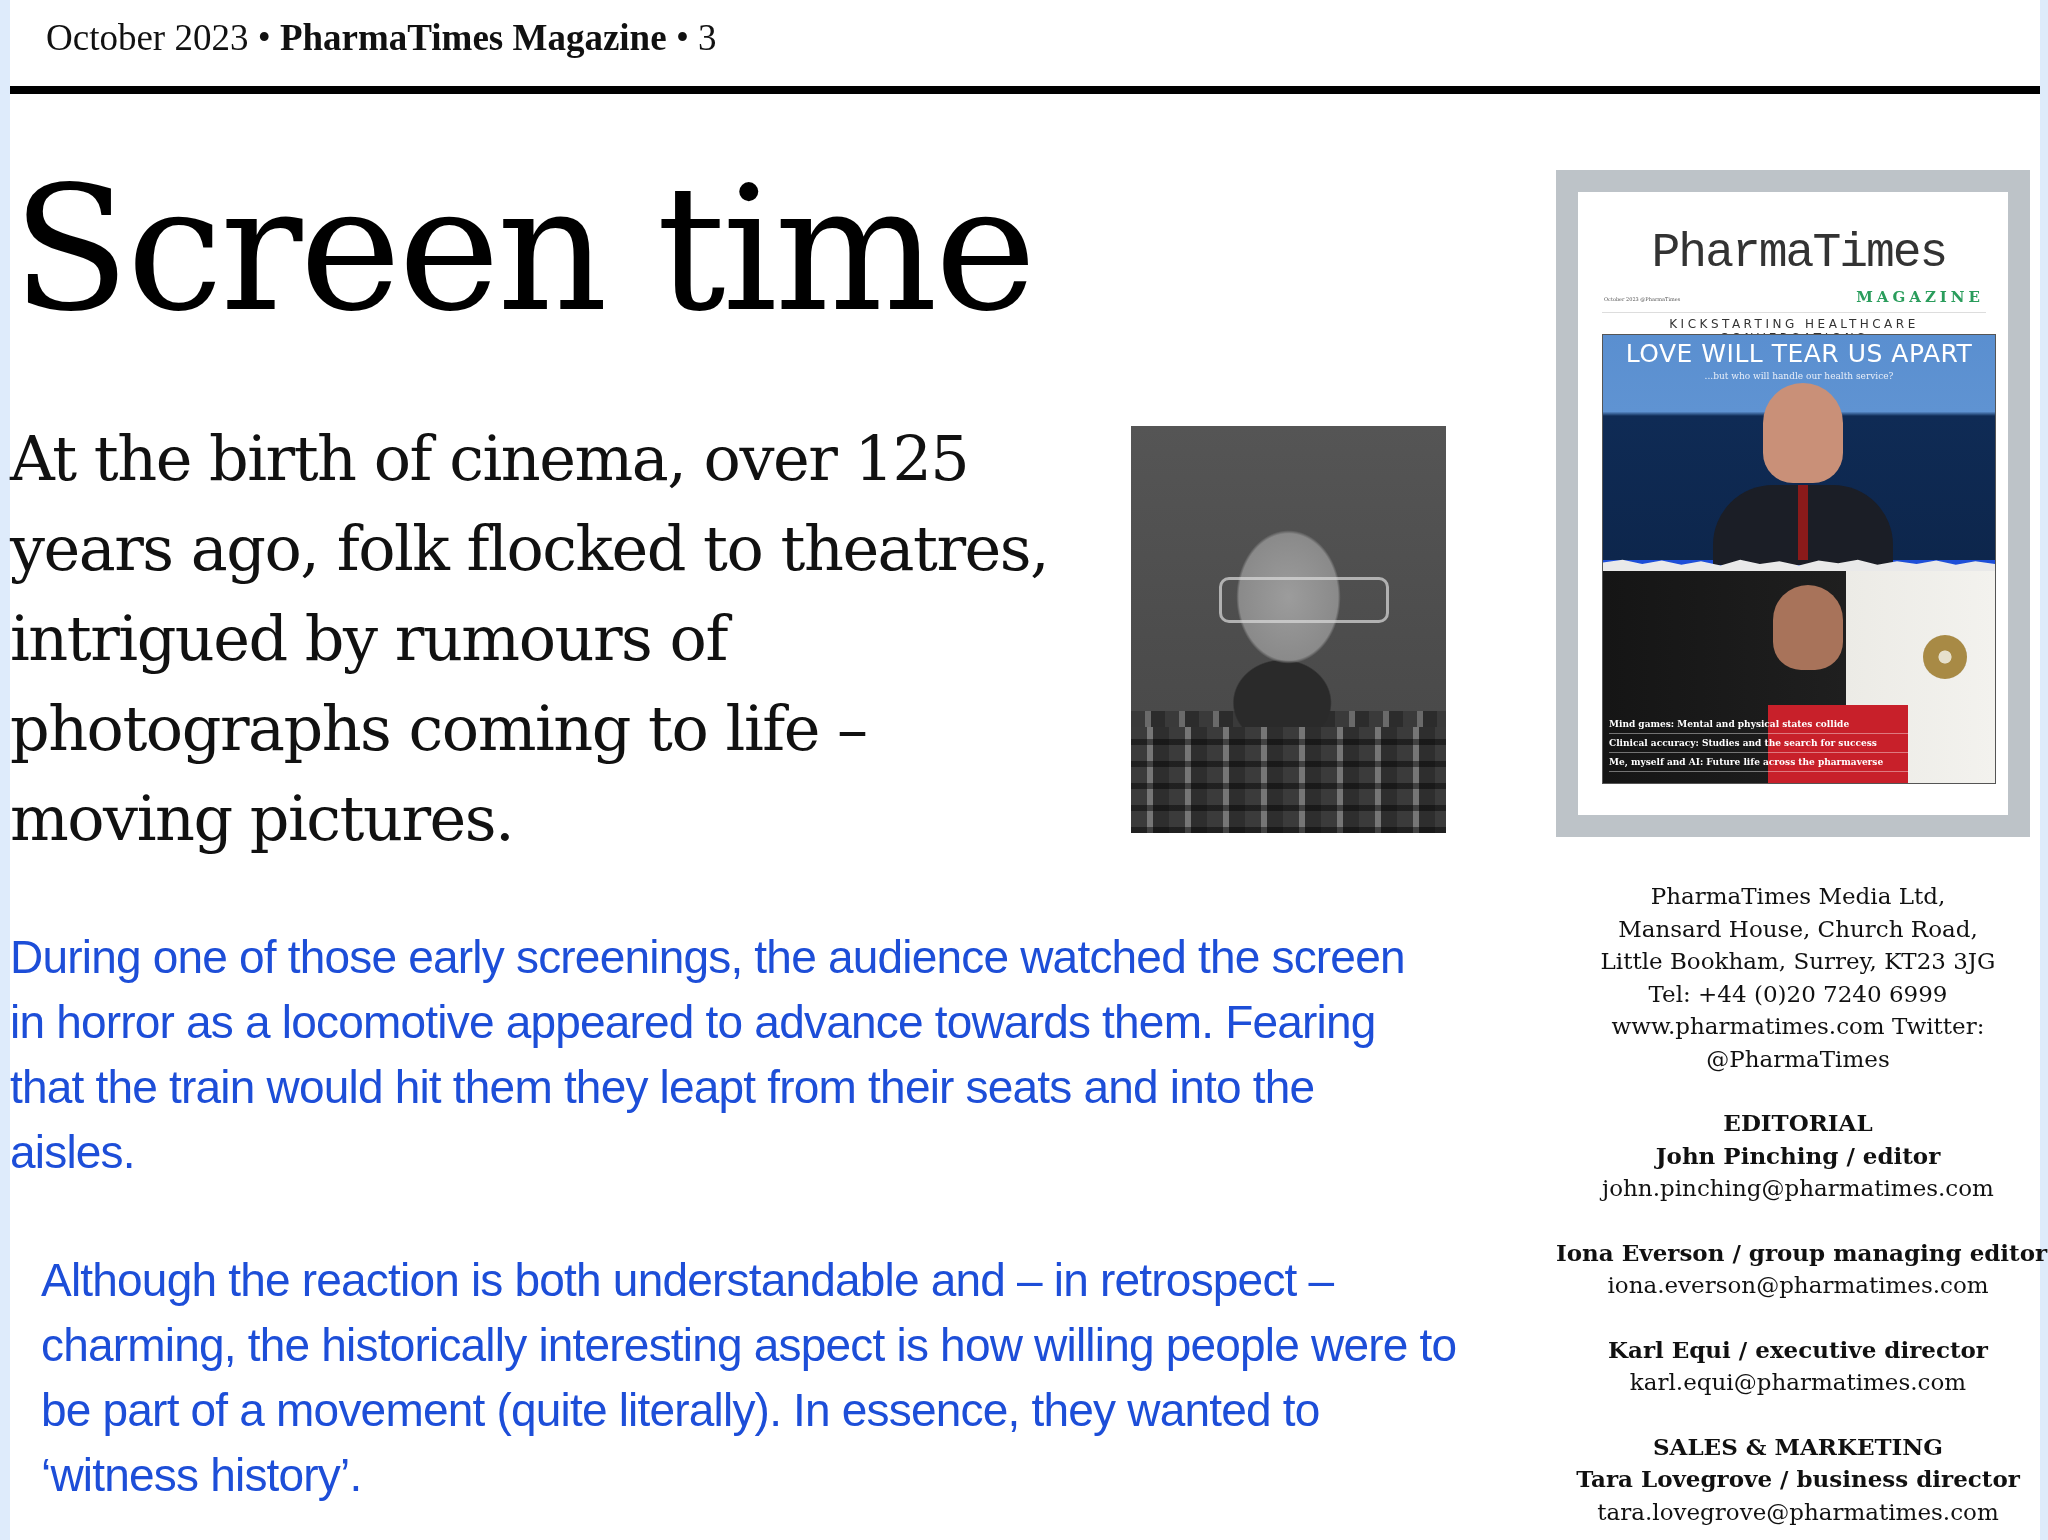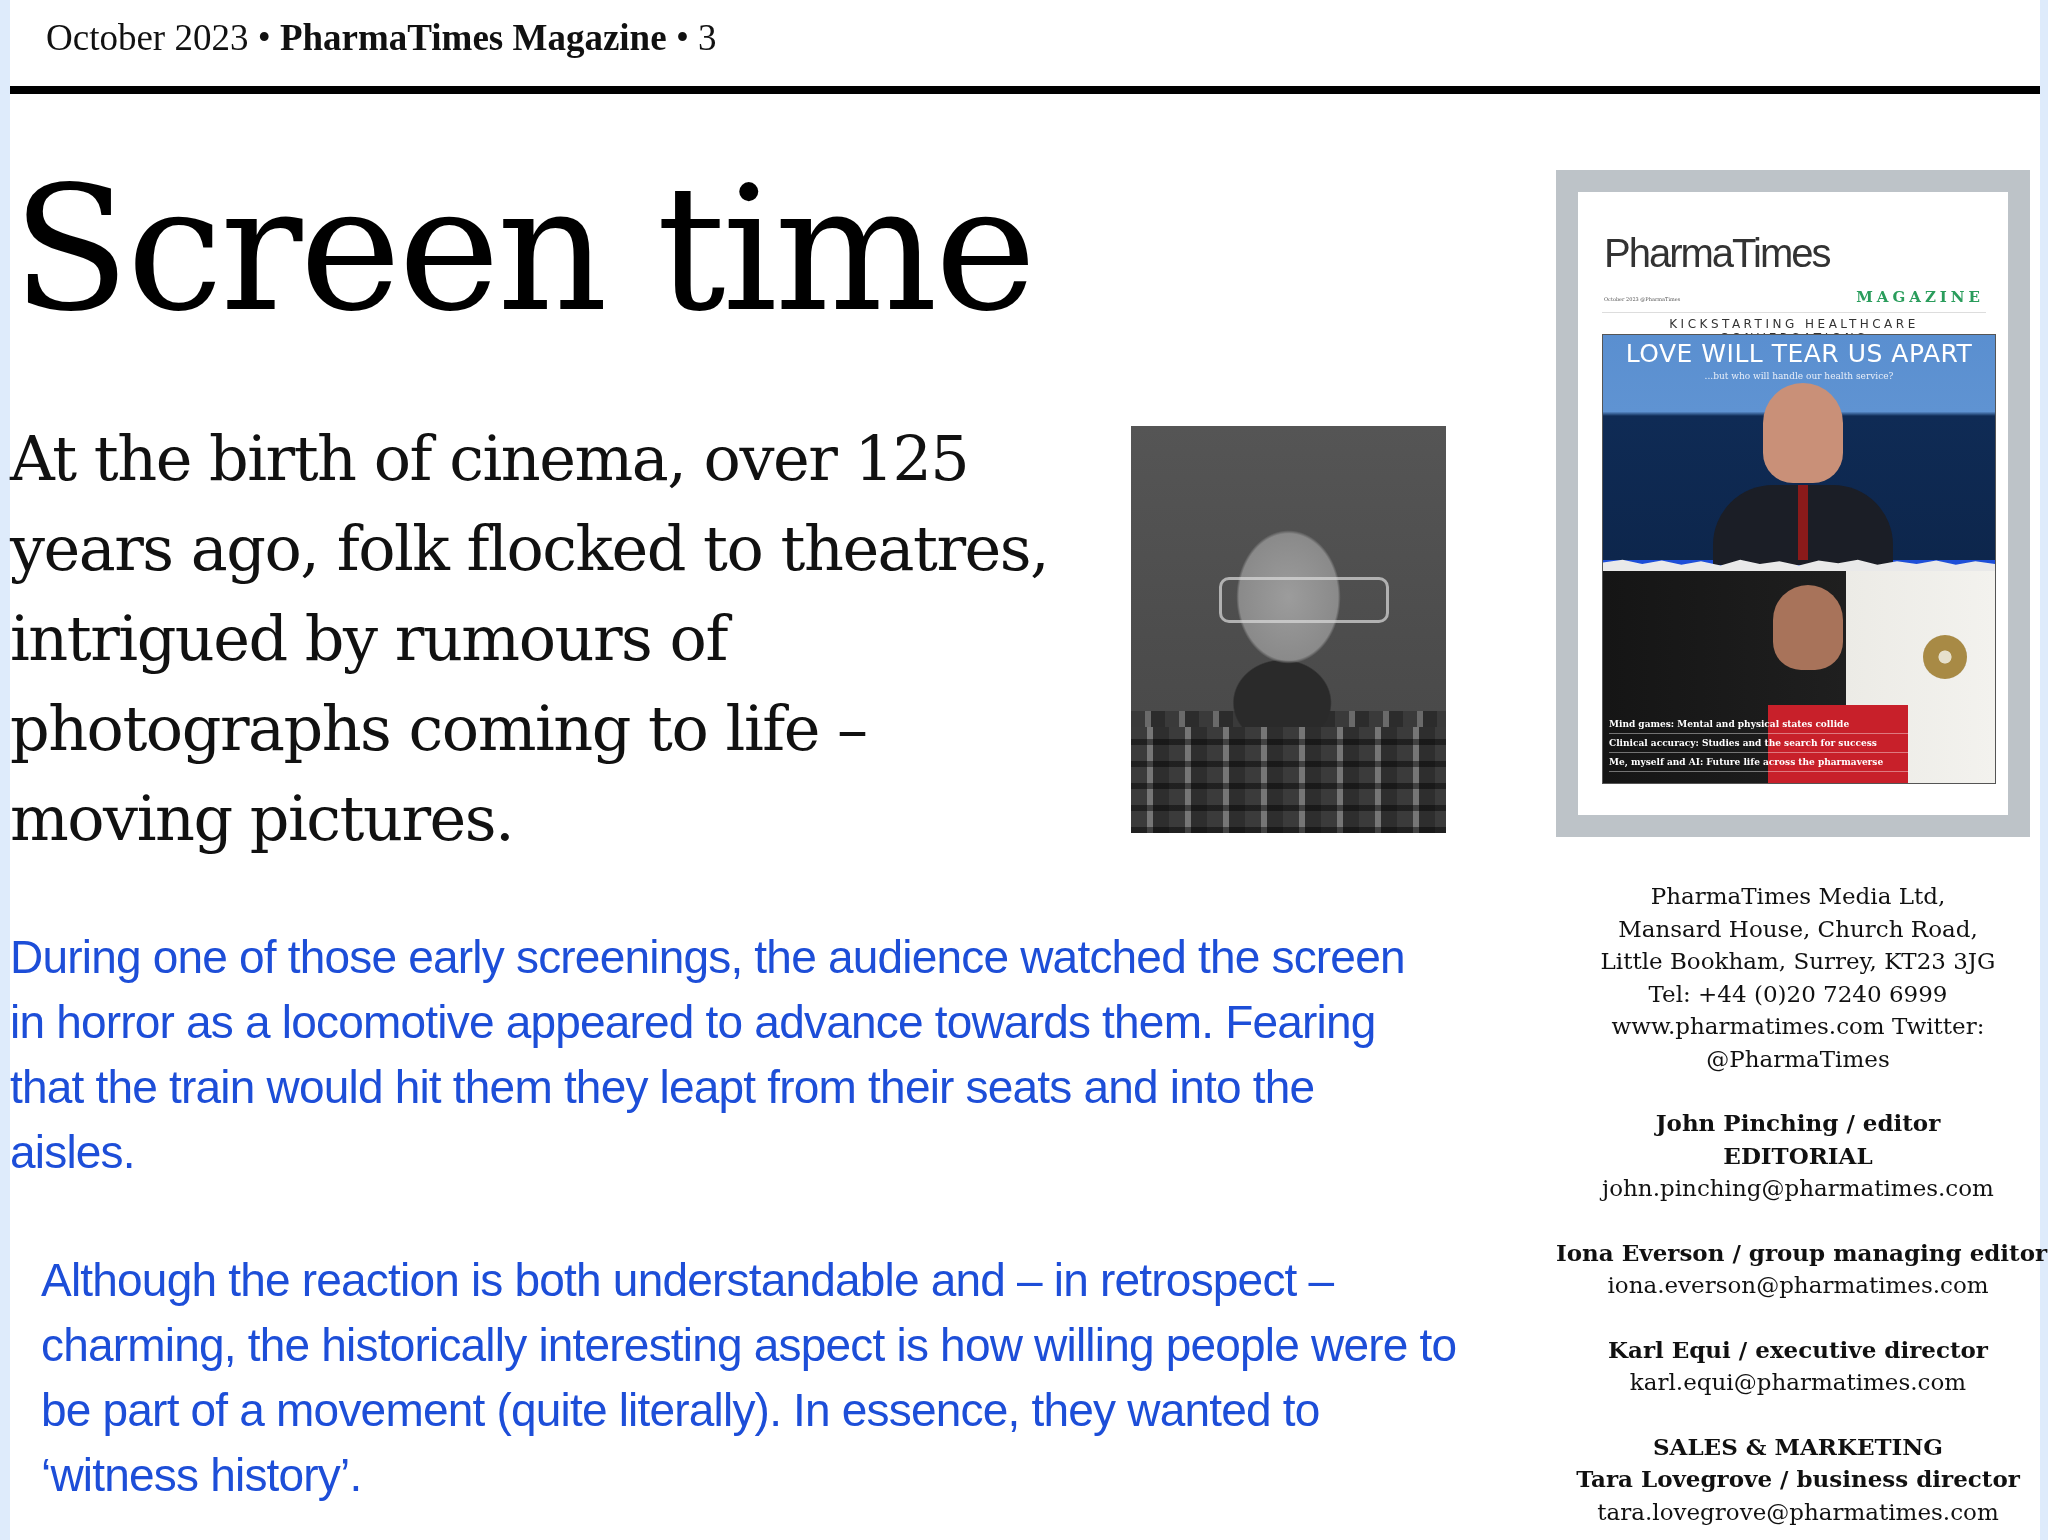--- a/index.html
+++ b/index.html
@@ -65,22 +65,22 @@
 
   .cover-frame {
     position:absolute; left:1556px; top:170px; width:474px; height:667px;
     background:#bdc3c8;
   }
   .cover {
     position:absolute; left:22px; top:22px; width:430px; height:623px;
     background:#ffffff;
   }
   .cover .masthead {
-    position:absolute; left:26px; top:26px; width:390px; 
-    font-family:Liberation Sans, sans-serif; font-size:40px; line-height:70px;
+    position:absolute; left:26px; top:26px; width:390px; text-align:center;
+    font-family:Liberation Mono, monospace; font-size:48px; line-height:70px;
     letter-spacing:-2px; color:#333;
   }
   .cover .mag-word {
     position:absolute; right:24px; top:96px;
     font-family:"DejaVu Serif", serif; font-size:15px; letter-spacing:4px;
     color:#2a9d5c; font-weight:bold;
   }
   .cover .dateline {
     position:absolute; left:26px; top:104px; font-size:5px; color:#555;
   }
@@ -209,22 +209,22 @@
 <div class="contacts">
   <div class="block">
     <span class="line">PharmaTimes Media Ltd,</span>
     <span class="line">Mansard House, Church Road,</span>
     <span class="line">Little Bookham, Surrey, KT23 3JG</span>
     <span class="line">Tel: +44 (0)20 7240 6999</span>
     <span class="line">www.pharmatimes.com Twitter:</span>
     <span class="line">@PharmaTimes</span>
   </div>
   <div class="block">
+    <span class="line bold">EDITORIAL</span>
     <span class="line bold">John Pinching / editor</span>
-    <span class="line bold">EDITORIAL</span>
     <span class="line">john.pinching@pharmatimes.com</span>
   </div>
   <div class="block">
     <span class="line bold">Iona Everson / group managing editor</span>
     <span class="line">iona.everson@pharmatimes.com</span>
   </div>
   <div class="block">
     <span class="line bold">Karl Equi / executive director</span>
     <span class="line">karl.equi@pharmatimes.com</span>
   </div>

